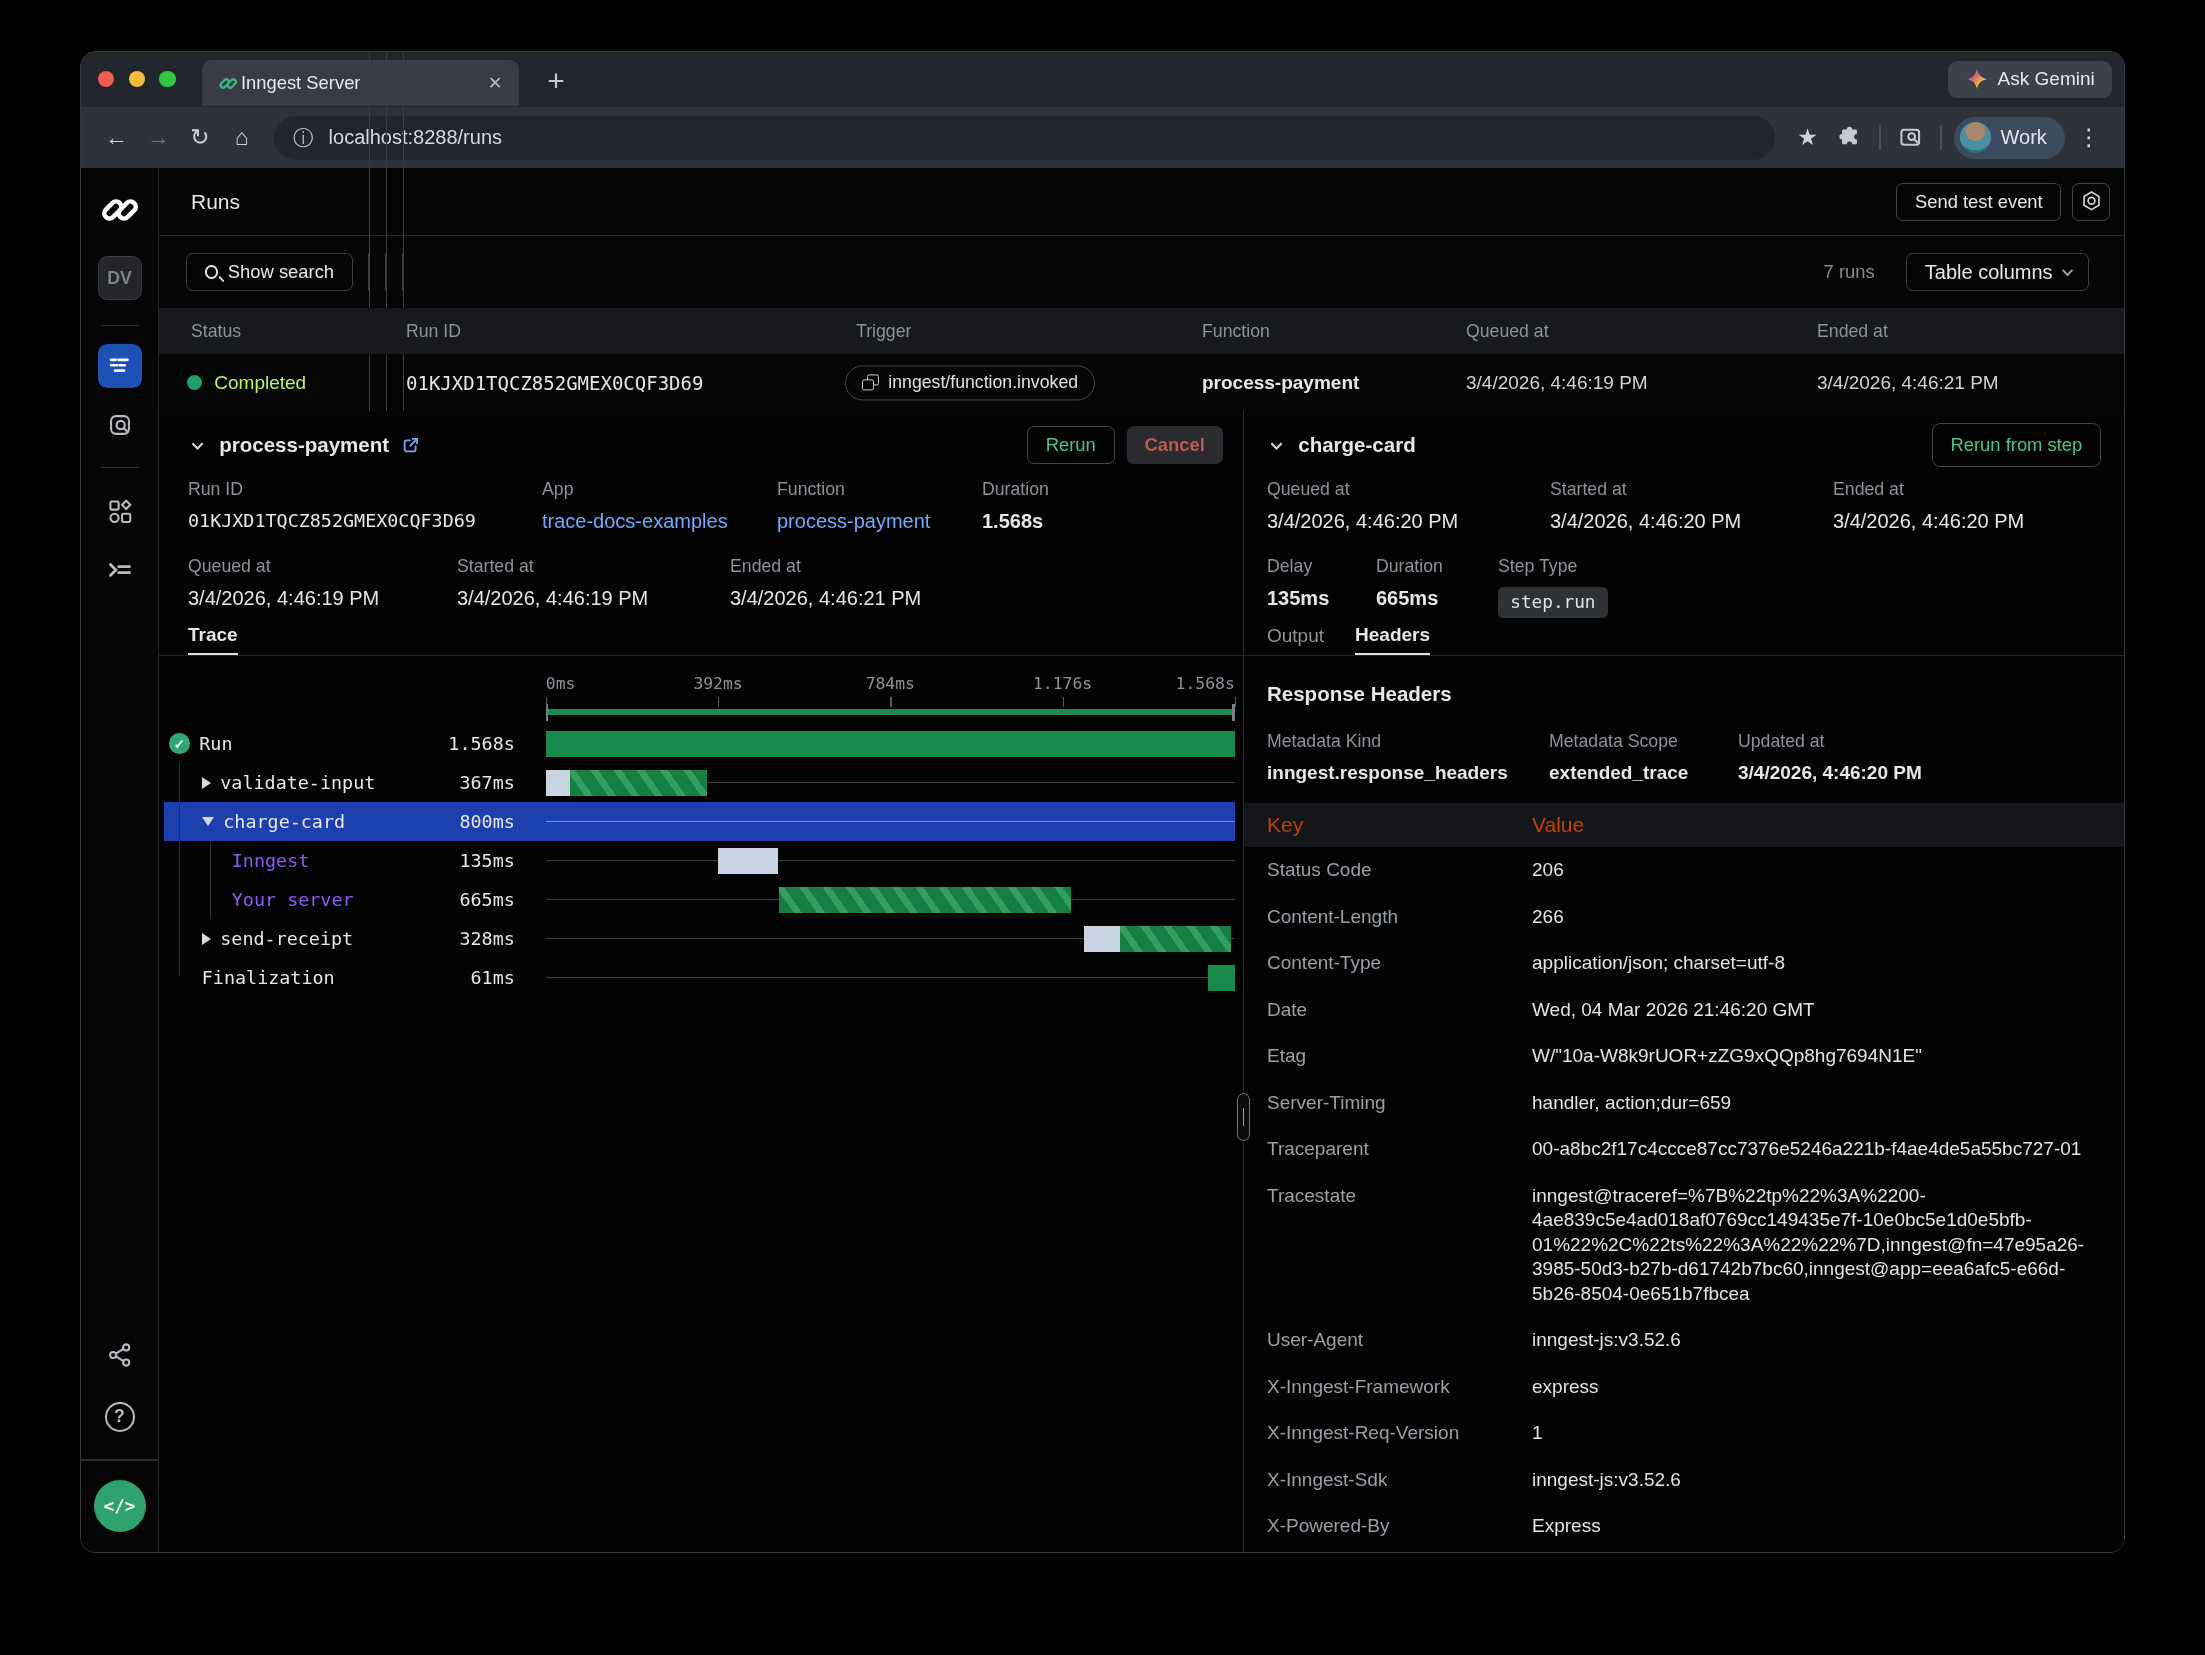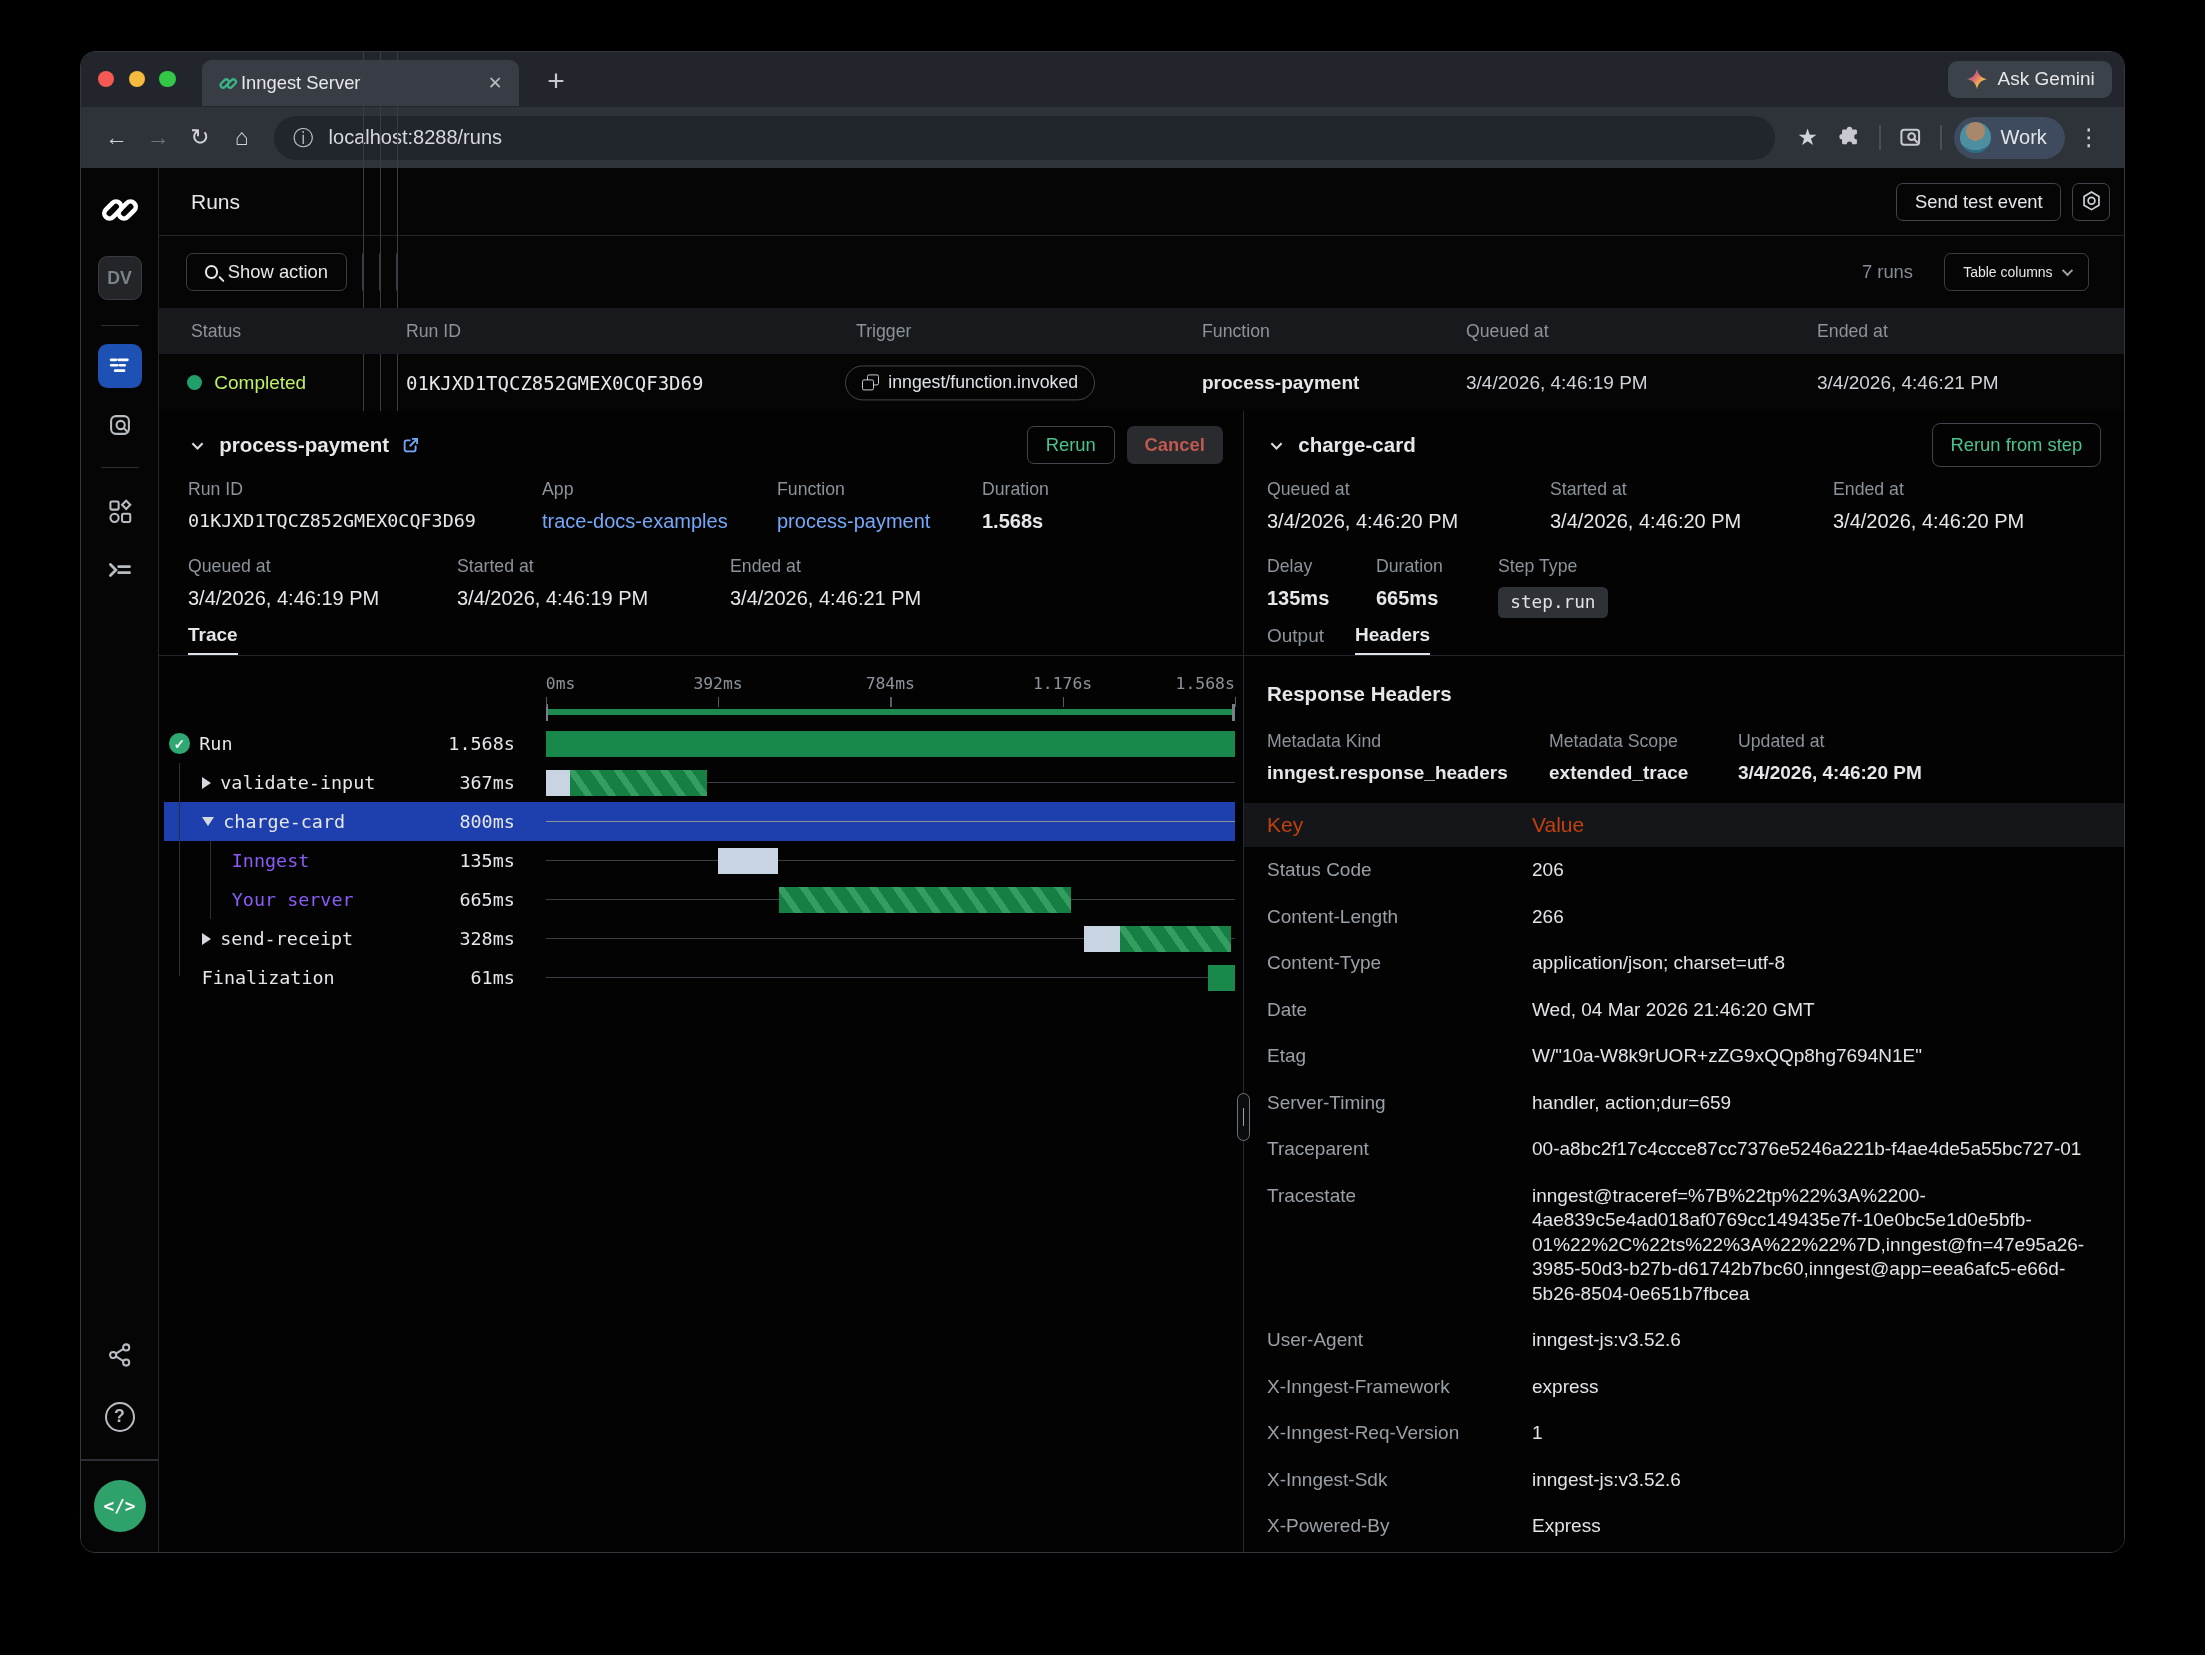--- a/index.html
+++ b/index.html
@@ -303,21 +303,21 @@
           <svg width="23" height="23" viewBox="0 0 34 34" fill="none" stroke="#cfd3d8" stroke-width="2.5">
             <path d="M17 3l11 6.5v13L17 29 6 22.5v-13z"></path>
               <circle cx="17" cy="16" r="5"></circle>
           </svg>
         </button>
       </div>
 
       <div class="filterbar">
         <button class="btn" style="border-color:#3a3e44">
           <span class="mag"></span>
-          <span>Show action</span>
+          <span>Show search</span>
         </button>
         <div class="grp">
           <span class="seg">
             <span>Queued at</span>
               <span class="caret"></span>
           </span>
           <span class="seg">
             <span>Last 3d</span>
               <span class="caret"></span>
           </span>
@@ -331,21 +331,21 @@
         </div>
         <div class="grp">
           <span class="seg lbl">App</span>
           <span class="seg">
             <span>All</span>
               <span class="caret"></span>
           </span>
         </div>
         <span class="spacer"></span>
         <span class="runs-count">7 runs</span>
-        <button class="btn" style="border-color:#3a3e44;font-size:14px">
+        <button class="btn" style="border-color:#3a3e44;font-size:20px">
           <span>Table columns</span>
             <span class="caret"></span>
         </button>
       </div>
 
       <div class="thead">
         <span style="left:32px">Status</span>
         <span style="left:247px">Run ID</span>
         <span style="left:697px">Trigger</span>
         <span style="left:1043px">Function</span>

